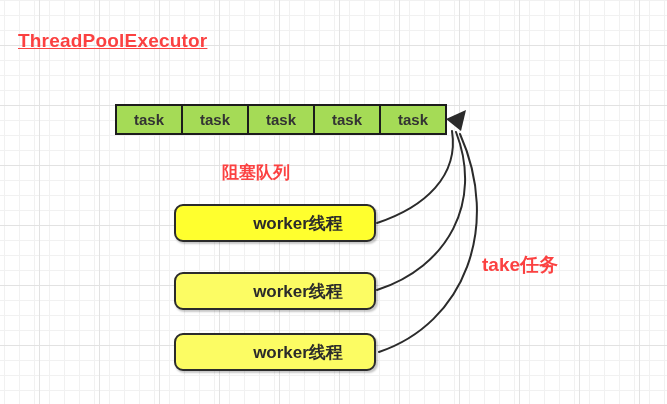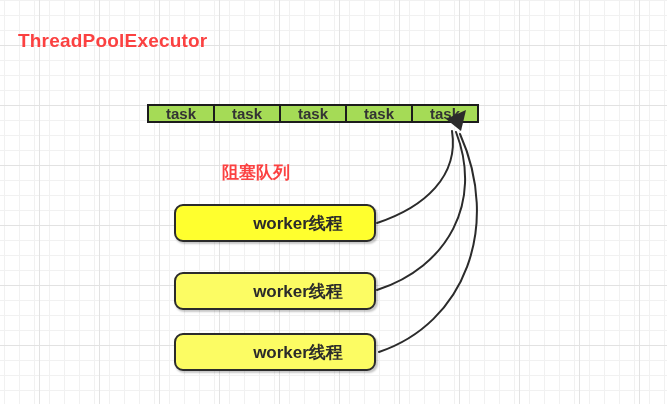--- a/index.html
+++ b/index.html
@@ -21,25 +21,26 @@
       linear-gradient(#e2e2e2 1px,transparent 1px),
       linear-gradient(90deg,#f1f1f1 1px,transparent 1px),
       linear-gradient(#f1f1f1 1px,transparent 1px);
     background-size:60px 60px,60px 60px,15px 15px,15px 15px;
     background-position:39px 0,0 45px,4px 0,0 0;
   }
   .title{
     position:absolute;left:18px;top:30px;
     font-size:19px;font-weight:bold;color:var(--accent-red);
     letter-spacing:0.2px;
+    text-decoration:underline;
   }
   .queue{
-    position:absolute;left:115px;top:104px;width:332px;height:19px;
+    position:absolute;left:115px;top:104px;width:332px;height:31px;
     display:flex;box-sizing:border-box;
-    border:2px solid #1c1c1c;background:var(--queue-green);margin-left:32px;
+    border:2px solid #1c1c1c;background:var(--queue-green);
   }
   .queue-cell{
     flex:1;display:flex;align-items:center;justify-content:center;
     font-size:15px;font-weight:bold;color:#333;
     border-left:2px solid #1c1c1c;
   }
   .queue-cell:first-child{border-left:none;}
   .queue-label{
     position:absolute;left:222px;top:161px;
     font-size:17px;font-weight:bold;color:var(--accent-red);
@@ -83,14 +84,15 @@
   <div class="worker" id="worker-1">worker线程</div>
   <div class="worker" id="worker-2">worker线程</div>
 
   <svg class="arrows" width="667" height="404" viewBox="0 0 667 404">
     <path d="M 377 223 C 425 207, 459 176, 452 131"></path>
     <path d="M 377 290 C 448 267, 483 202, 456 132"></path>
     <path d="M 379 352 C 465 323, 501 226, 460 134"></path>
     <polygon points="446,119 466,110 461,131" fill="#2b2b2b"></polygon>
   </svg>
 
+  <div class="take-label">take任务</div>
 
 </div>
 
 </body></html>

